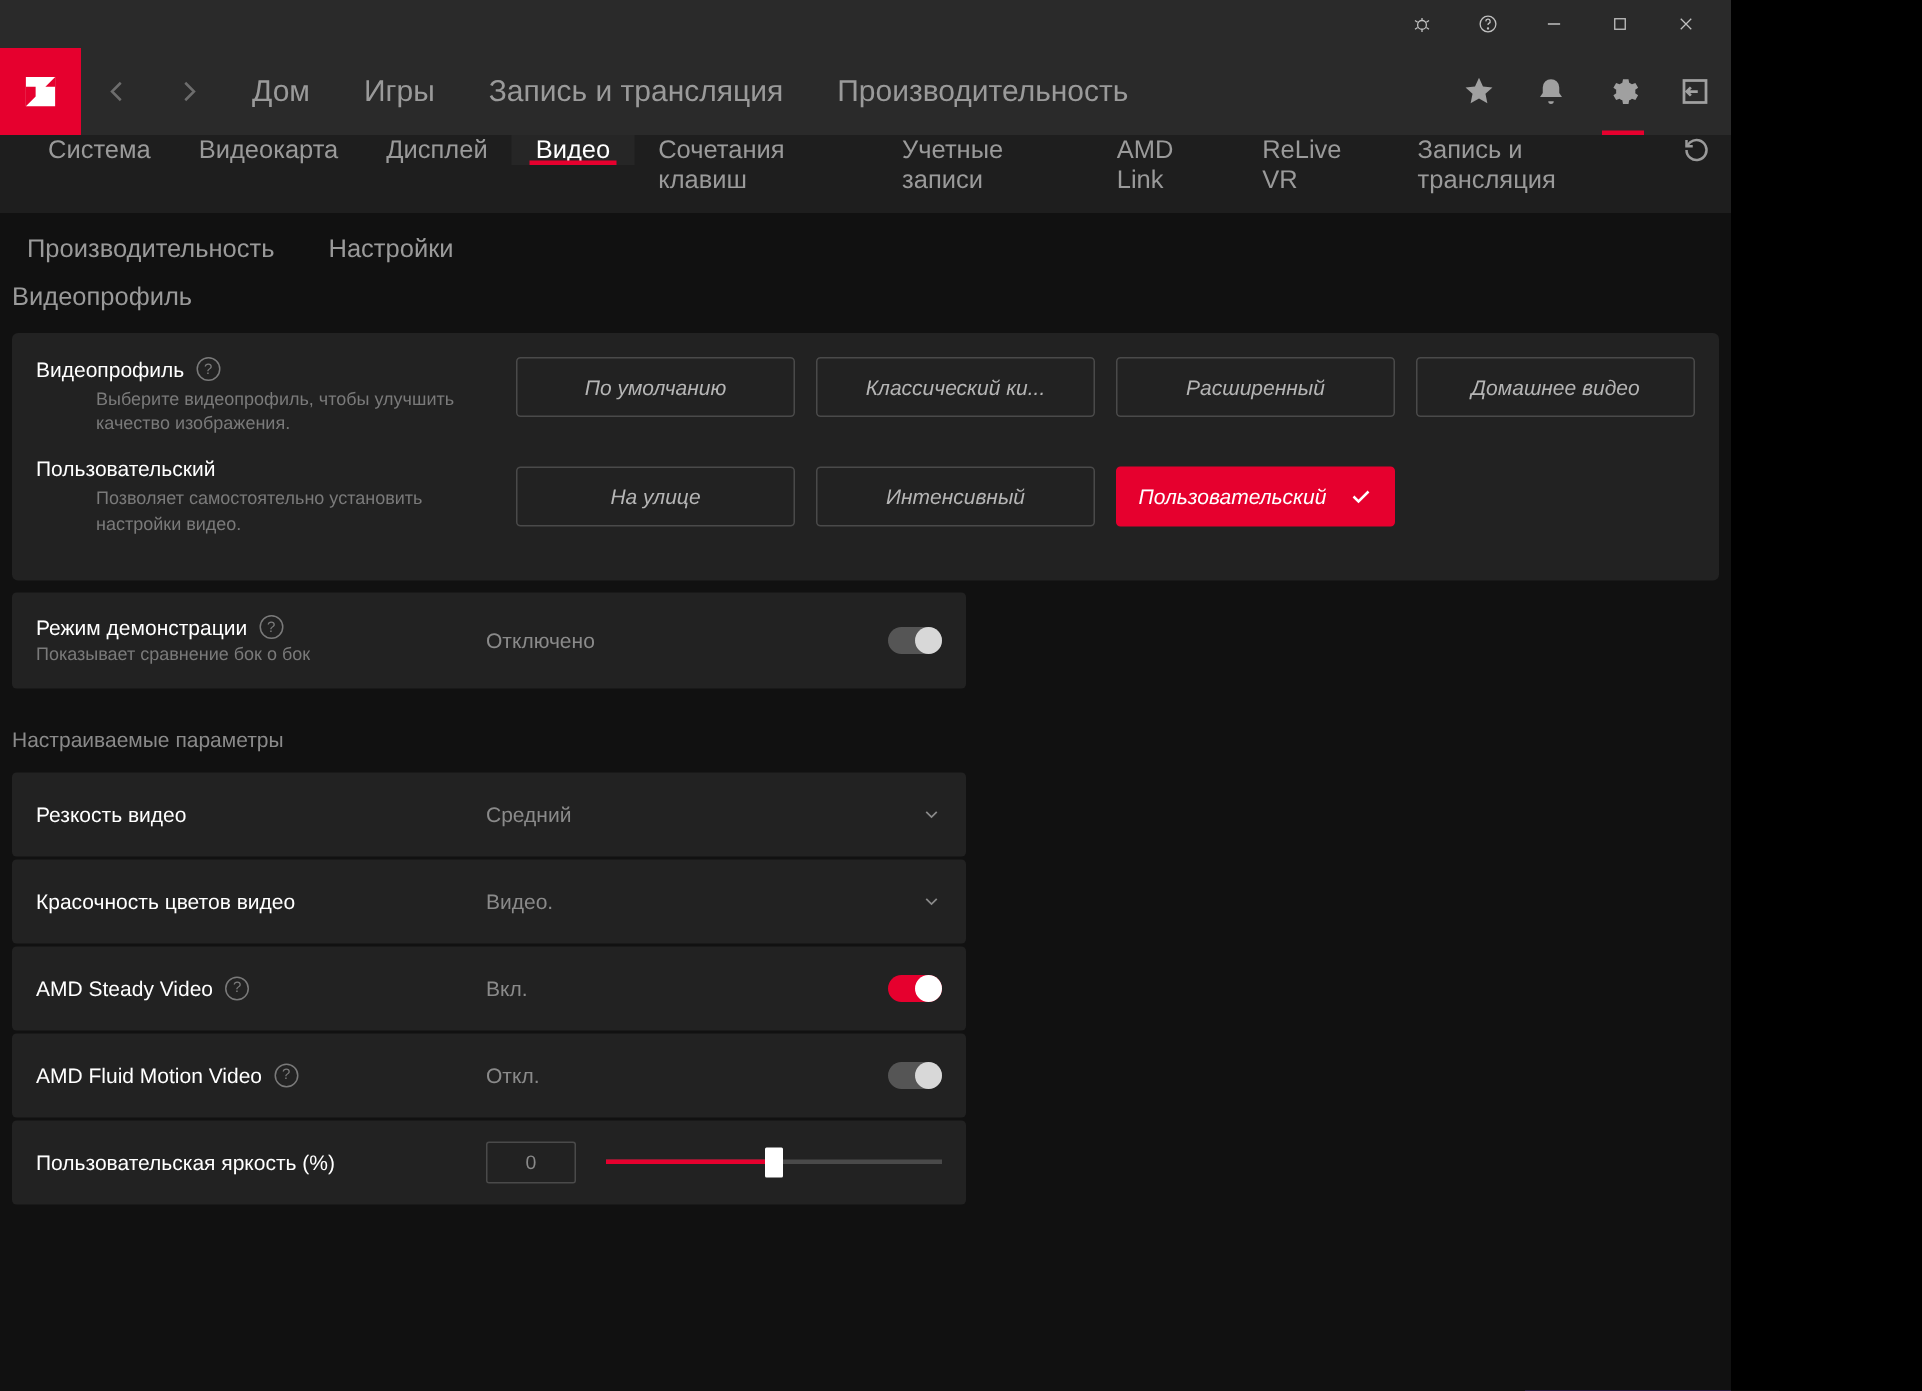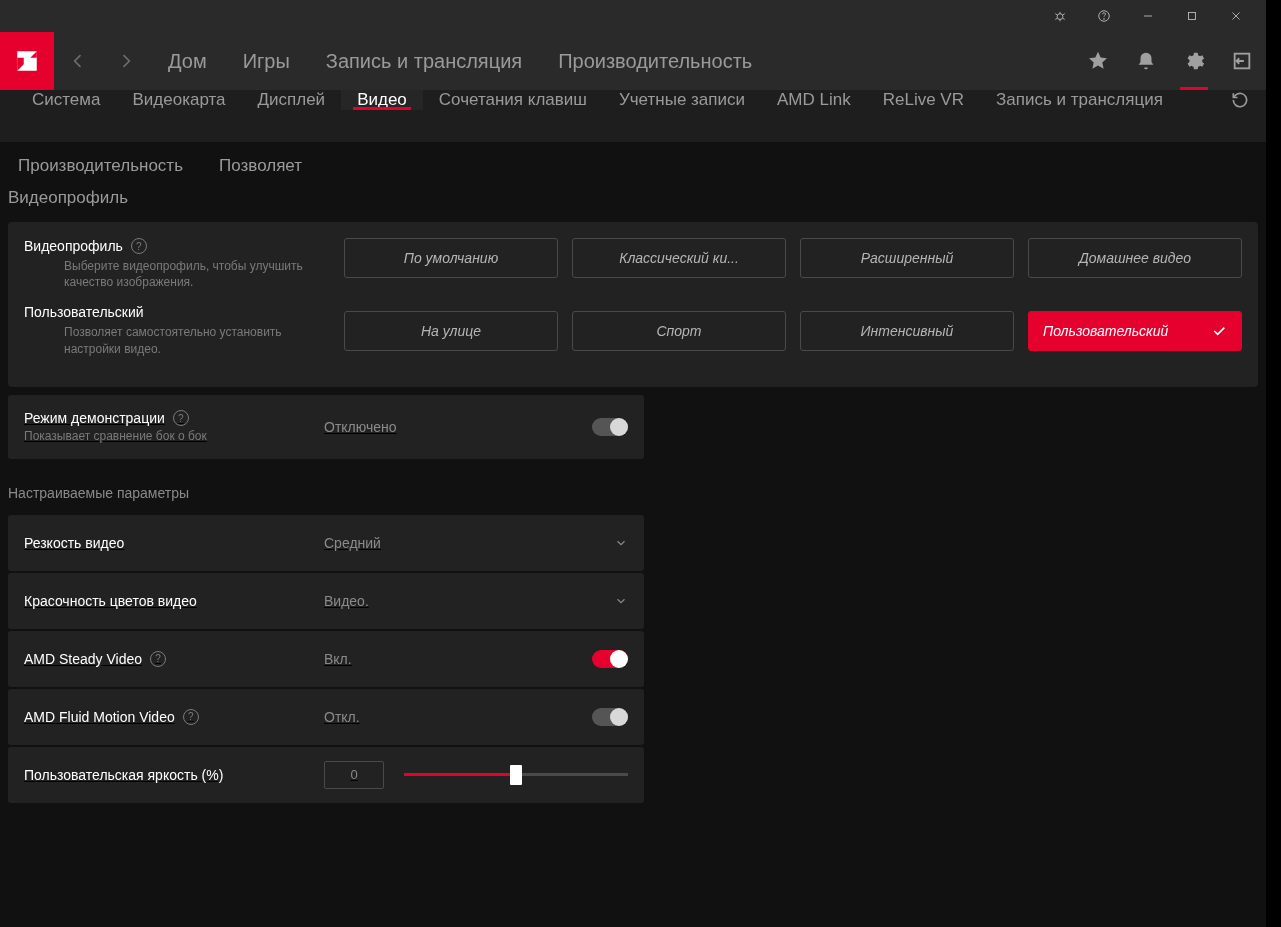--- a/index.html
+++ b/index.html
@@ -10,21 +10,21 @@
     --bg-4:#333333;
     --border:#444444;
     --text-0:#ffffff;
     --text-1:#c0c0c0;
     --text-2:#8a8a8a;
     --red:#e6002e;
     --red-bright:#ff2a4d;
   }
   *{box-sizing:border-box;font-family:"Segoe UI",Arial,sans-serif;}
   body{margin:0;background:#000;}
-  .window{width:1266px;height:927px;background:#8b5cf6;display:flex;flex-direction:column;overflow:hidden;}
+  .window{width:1154px;height:927px;background:#8b5cf6;display:flex;flex-direction:column;overflow:hidden;}
   
   
   .titlebar{height:32px;background:#2a2a2a;display:flex;align-items:center;justify-content:flex-end;padding:0 8px;}
   .titlebar .tb-btn{width:44px;height:32px;display:flex;align-items:center;justify-content:center;color:var(--text-1);}
   .titlebar svg{width:14px;height:14px;stroke:currentColor;fill:none;stroke-width:1.5;}
   
   
   .header{height:58px;background:#2a2a2a;display:flex;align-items:stretch;}
   .logo{width:54px;background:var(--red);display:flex;align-items:center;justify-content:center;}
   .logo svg{width:26px;height:26px;fill:#fff;}
@@ -61,21 +61,21 @@
   .pd-group{margin-bottom:14px;}
   .help-icon{display:inline-flex;width:16px;height:16px;border:1.5px solid #7a7a7a;border-radius:50%;align-items:center;justify-content:center;font-size:10px;color:#7a7a7a;}
   
   .profile-grid{flex:1;display:grid;grid-template-columns:repeat(4,1fr);gap:14px;}
   .profile-btn{height:40px;border:1px solid #4a4a4a;background:transparent;color:#b5b5b5;font-size:14px;border-radius:3px;display:flex;align-items:center;justify-content:center;cursor:pointer;overflow:hidden;white-space:nowrap;padding:0 10px;font-style:italic;}
   .profile-btn.active{background:var(--red);border-color:var(--red);color:#fff;justify-content:space-between;padding:0 14px;}
   .profile-btn.active svg{width:16px;height:16px;stroke:#fff;fill:none;stroke-width:2.5;}
   
   
   .half{width:636px;}
-  .setting{background:#222222;border-radius:3px;display:flex;align-items:center;padding:10px 16px;height:56px;margin-bottom:2px;text-decoration:underline;}
+  .setting{background:#222222;border-radius:3px;display:flex;align-items:center;padding:10px 16px;height:56px;margin-bottom:2px;}
   .setting .label-wrap{width:300px;flex-shrink:0;}
   .setting .label{color:#fff;font-size:14px;display:flex;align-items:center;gap:8px;}
   .setting .label-sub{color:#7a7a7a;font-size:12px;margin-top:3px;}
   .setting .control{flex:1;display:flex;align-items:center;}
   .setting .status{color:#8a8a8a;font-size:14px;flex:1;}
   
   .toggle{width:36px;height:18px;border-radius:10px;background:#555;position:relative;cursor:pointer;}
   .toggle::after{content:"";position:absolute;top:0;right:0;width:18px;height:18px;border-radius:50%;background:#d8d8d8;}
   .toggle.on{background:var(--red);}
   .toggle.on::after{background:#fff;}
@@ -189,21 +189,21 @@
       <svg viewBox="0 0 24 24" width="20" height="20" fill="none" stroke="currentColor" stroke-width="2">
           <path d="M4 12a8 8 0 1 0 3-6.2L4 9"></path>
           <path d="M4 4v5h5"></path>
         </svg>
     </div>
   </div>
 
   <div class="content">
     <div class="subtabs">
       <div class="subtab">Производительность</div>
-      <div class="subtab">Позволяет</div>
+      <div class="subtab">Настройки</div>
     </div>
     <div class="section-title">Видеопрофиль</div>
 
     <div class="panel">
       <div class="panel-desc">
         <div class="pd-group">
           <div class="pd-title">
             <span>Видеопрофиль</span>
             <span class="help-icon">?</span>
           </div>
@@ -215,21 +215,20 @@
           </div>
           <div class="pd-sub">Позволяет самостоятельно установить настройки видео.</div>
         </div>
       </div>
       <div class="profile-grid">
         <div class="profile-btn">По умолчанию</div>
         <div class="profile-btn">Классический ки...</div>
         <div class="profile-btn">Расширенный</div>
         <div class="profile-btn">Домашнее видео</div>
         <div class="profile-btn">На улице</div>
-        <div class="profile-btn">Спорт</div>
         <div class="profile-btn">Интенсивный</div>
         <div class="profile-btn active">
           <span>Пользовательский</span>
           <svg viewBox="0 0 24 24">
               <path d="M5 12l5 5L20 7"></path>
             </svg>
         </div>
       </div>
     </div>
 

